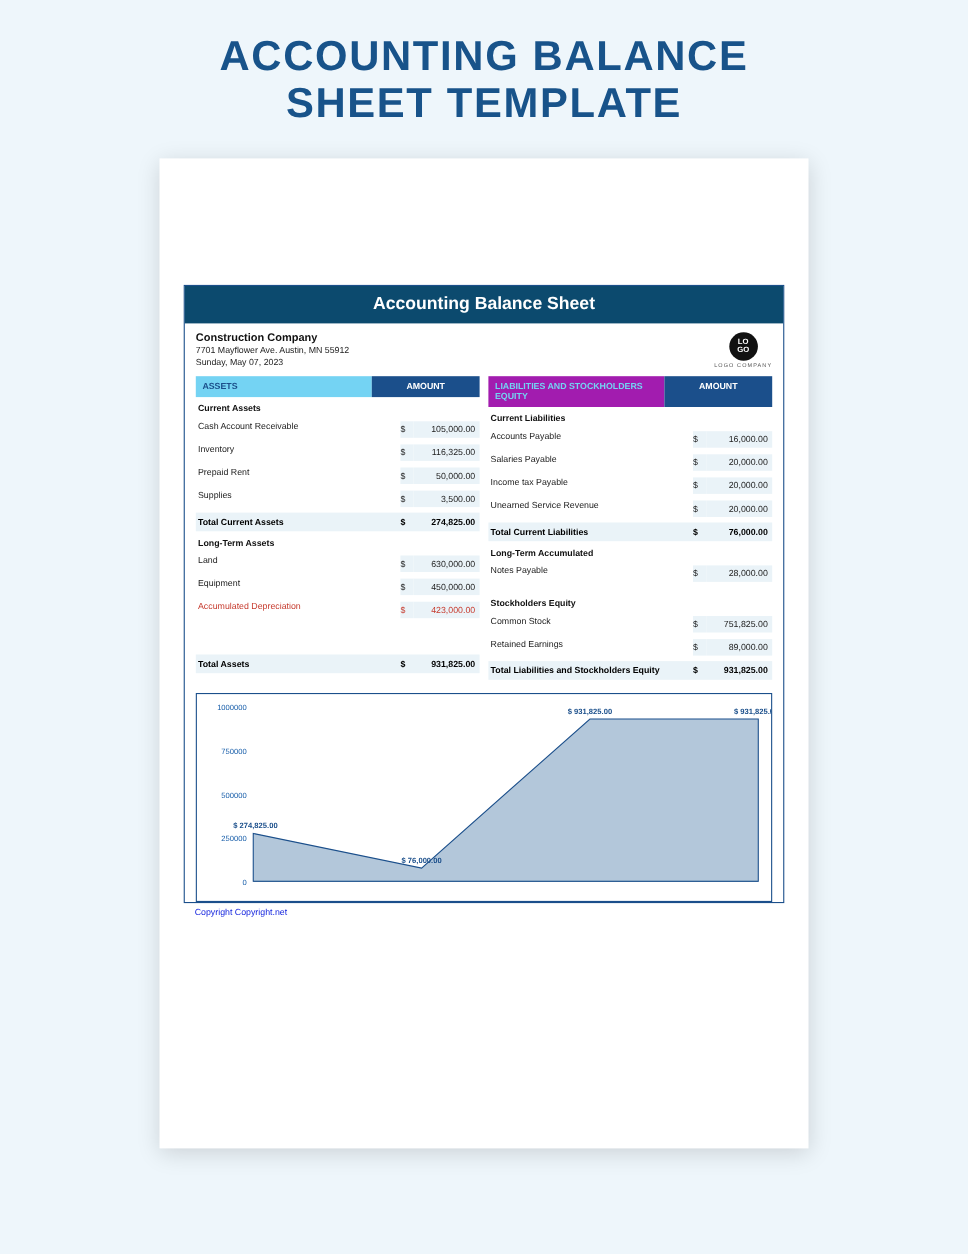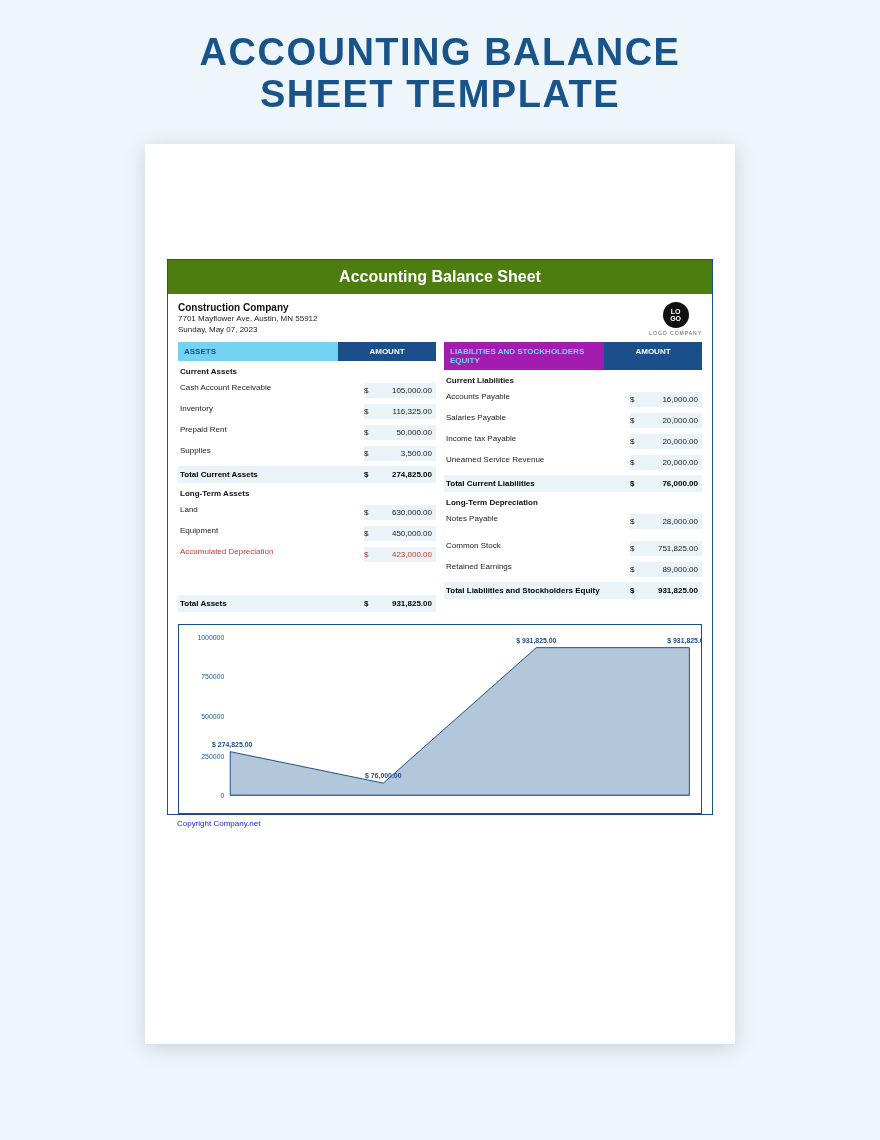--- a/index.html
+++ b/index.html
@@ -24,21 +24,21 @@
     margin: 28px auto 0;
     background: #ffffff;
     box-shadow: 0 4px 20px rgba(0,0,0,0.15);
     padding: 115px 22px 0 22px;
     position: relative;
   }
   .doc-inner {
     border: 1px solid #1b4f8b;
   }
   .doc-header {
-    background: #4d7c0f;
+    background: #0c4a6e;
     color: #fff;
     text-align: center;
     font-weight: 700;
     font-size: 16px;
     padding: 8px 0;
   }
   .company-row {
     display: flex;
     justify-content: space-between;
     align-items: flex-start;
@@ -219,29 +219,30 @@
               <span class="lbl">Unearned Service Revenue</span>
               <span class="cur amt-pad">$</span>
               <span class="val amt-pad">20,000.00</span>
             </div>
           </div>
         <div class="total-row">
           <span class="lbl">Total Current Liabilities</span>
           <span class="cur">$</span>
           <span class="val">76,000.00</span>
         </div>
-        <div class="section-title">Long-Term Depreciation</div>
+        <div class="section-title">Long-Term Accumulated</div>
         <div id="liab-longterm">
             <div class="row amt-col-bg">
               <span class="lbl">Notes Payable</span>
               <span class="cur amt-pad">$</span>
               <span class="val amt-pad">28,000.00</span>
             </div>
           </div>
         <div style="height:6px;"></div>
+        <div class="section-title">Stockholders Equity</div>
         <div id="equity-rows">
             <div class="row amt-col-bg">
               <span class="lbl">Common Stock</span>
               <span class="cur amt-pad">$</span>
               <span class="val amt-pad">751,825.00</span>
             </div>
             <div class="row amt-col-bg">
               <span class="lbl">Retained Earnings</span>
               <span class="cur amt-pad">$</span>
               <span class="val amt-pad">89,000.00</span>
@@ -266,14 +267,14 @@
             <line x1="50" y1="172" x2="514" y2="172" stroke="#1b4f8b" stroke-width="0.8"></line>
             <path d="M 50 172 L 50 128.02800000000002 L 204.66666666666666 159.84 L 359.3333333333333 22.907999999999987 L 514 22.907999999999987 L 514 172 Z" fill="#a6bdd4" fill-opacity="0.85" stroke="#1b4f8b" stroke-width="1"></path>
             <text class="data-label" text-anchor="start" x="52" y="123.02800000000002">$ 274,825.00</text>
             <text class="data-label" text-anchor="middle" x="204.66666666666666" y="154.84">$ 76,000.00</text>
             <text class="data-label" text-anchor="middle" x="359.3333333333333" y="17.907999999999987">$ 931,825.00</text>
             <text class="data-label" text-anchor="end" x="512" y="17.907999999999987">$ 931,825.00</text>
           </g>
       </svg>
     </div>
   </div>
-  <div class="footer-link">Copyright Company.net</div>
+  <div class="footer-link">Copyright Copyright.net</div>
 </div>
 
 </body></html>

